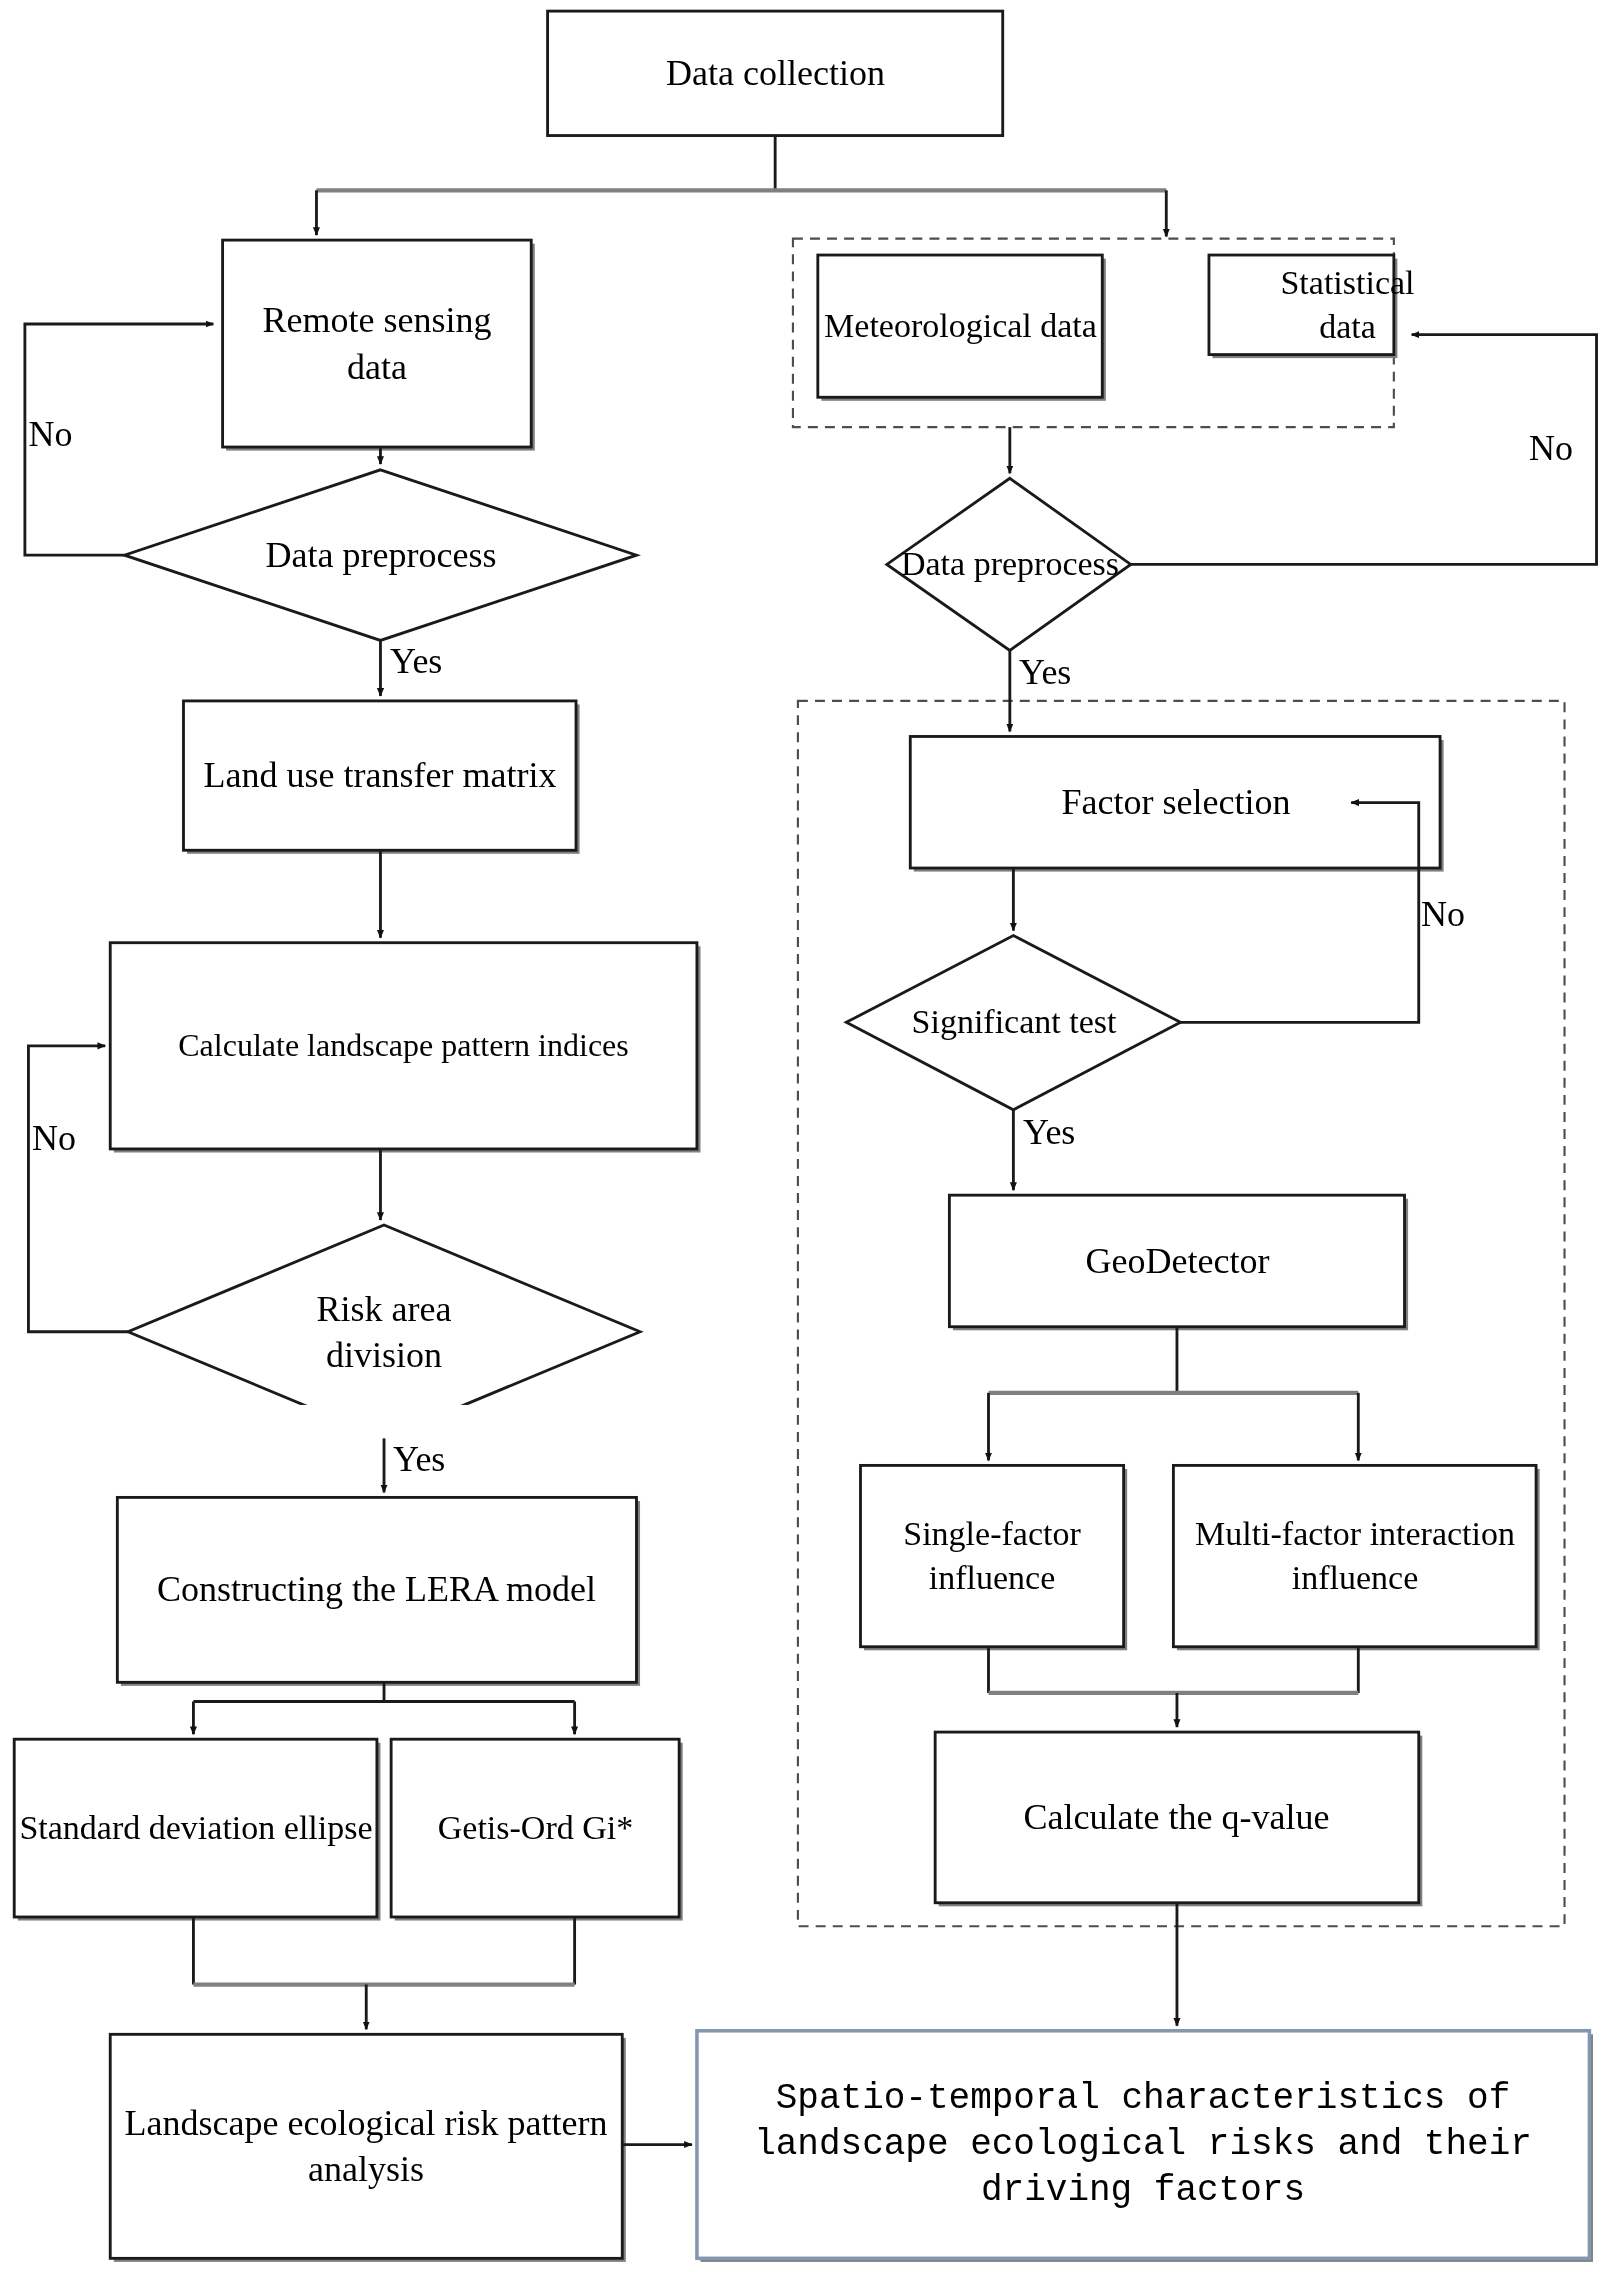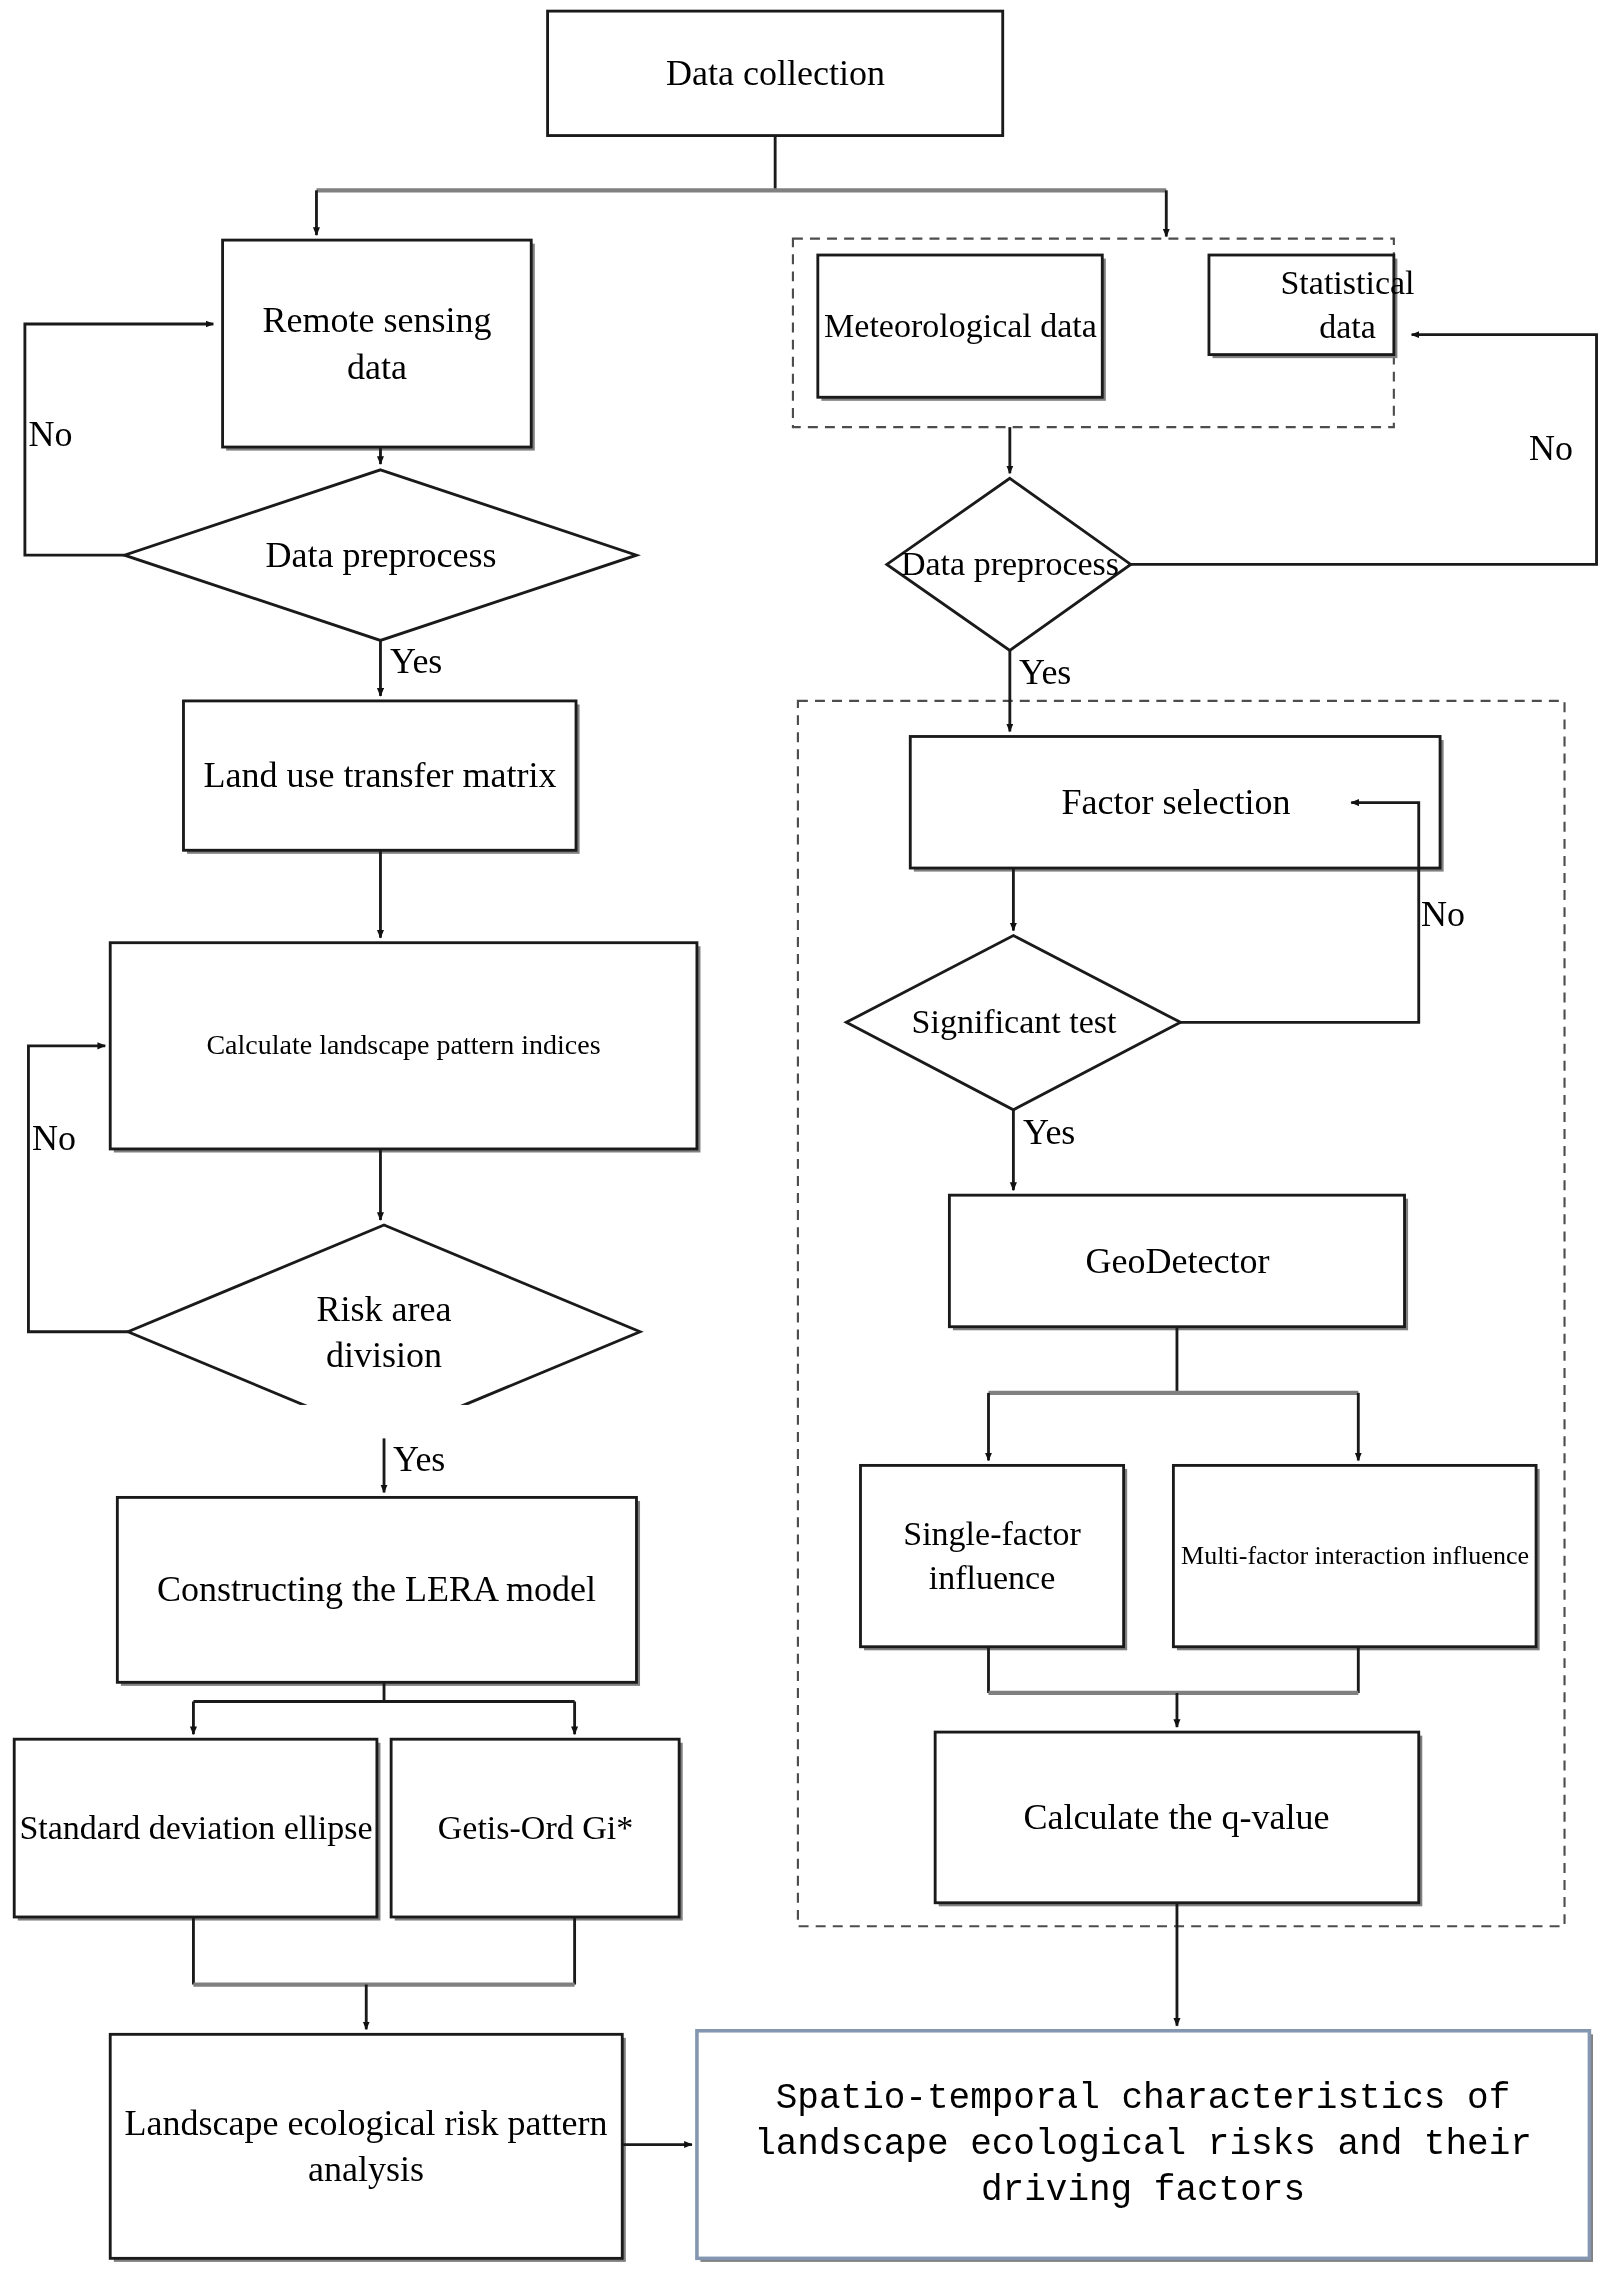--- a/index.html
+++ b/index.html
@@ -150,33 +150,33 @@
 <div class="node-text" style="left:1209px;top:255px;width:185px;height:100px;font-size:34px;padding-left:46px;">Statistical data</div>
 
 <div class="node-text" style="left:253px;top:491px;width:256px;height:128px;font-size:36px;">Data preprocess</div>
 
 <div class="node-text" style="left:889px;top:500px;width:242px;height:128px;font-size:34px;">Data preprocess</div>
 
 <div class="node-text" style="left:191px;top:701px;width:378px;height:149px;font-size:36px;">Land use transfer matrix</div>
 
 <div class="node-text" style="left:918px;top:736px;width:516px;height:132px;font-size:36px;">Factor selection</div>
 
-<div class="node-text" style="left:121px;top:942px;width:565px;height:206px;font-size:28px;text-align:center;">Calculate landscape pattern indices</div>
+<div class="node-text" style="left:121px;top:942px;width:565px;height:206px;font-size:32px;text-align:center;">Calculate landscape pattern indices</div>
 
 <div class="node-text" style="left:893px;top:960px;width:242px;height:124px;font-size:34px;">Significant test</div>
 
 <div class="node-text" style="left:256px;top:1270px;width:256px;height:124px;font-size:36px;">Risk area division</div>
 
 <div class="node-text" style="left:957px;top:1195px;width:441px;height:132px;font-size:36px;">GeoDetector</div>
 
 <div class="node-text" style="left:124px;top:1497px;width:505px;height:185px;font-size:36px;">Constructing the LERA model</div>
 
 <div class="node-text" style="left:864px;top:1465px;width:256px;height:181px;font-size:34px;">Single-factor influence</div>
 
-<div class="node-text" style="left:1177px;top:1465px;width:356px;height:181px;font-size:26px;">Multi-factor interaction influence</div>
+<div class="node-text" style="left:1177px;top:1465px;width:356px;height:181px;font-size:34px;">Multi-factor interaction influence</div>
 
 <div class="node-text" style="left:18px;top:1739px;width:356px;height:178px;font-size:34px;">Standard deviation ellipse</div>
 
 <div class="node-text" style="left:395px;top:1739px;width:281px;height:178px;font-size:34px;">Getis-Ord Gi*</div>
 
 <div class="node-text" style="left:942px;top:1732px;width:469px;height:171px;font-size:36px;">Calculate the q-value</div>
 
 <div class="node-text" style="left:117px;top:2034px;width:498px;height:224px;font-size:36px;">Landscape ecological risk pattern analysis</div>
 
 <div class="node-text" style="left:718px;top:2031px;width:850px;height:228px;font-size:36px;font-family:Liberation Mono, monospace;">Spatio-temporal characteristics of landscape ecological risks and their driving factors</div>

